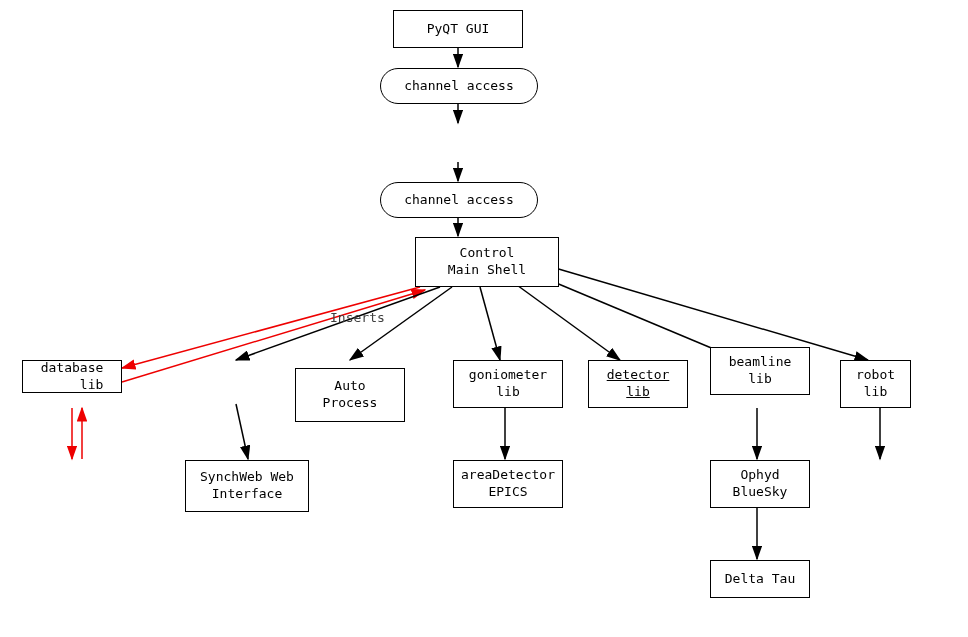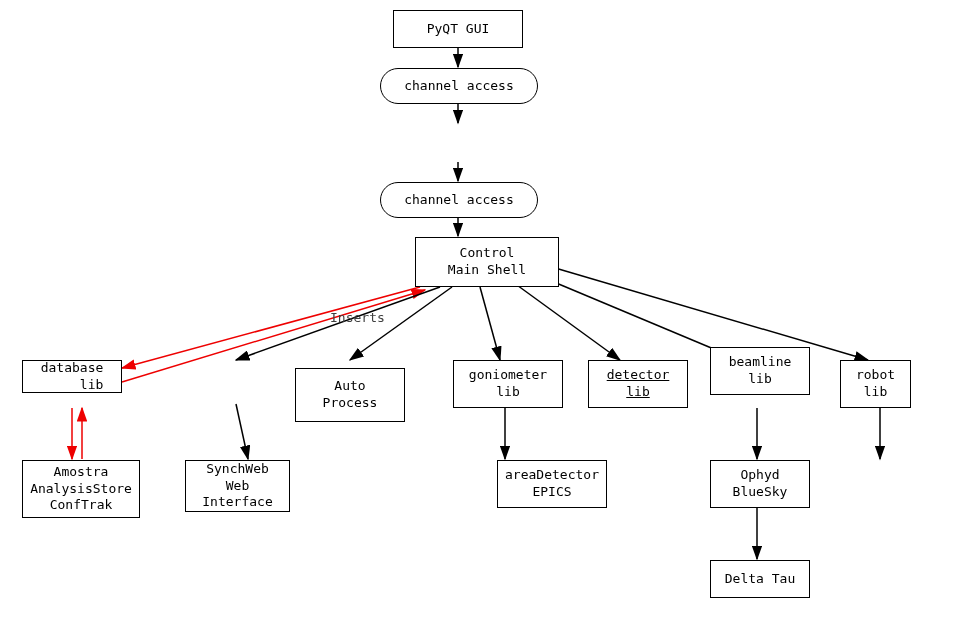--- a/index.html
+++ b/index.html
@@ -98,23 +98,22 @@
 
   </svg>
 
   <div style="position:absolute; left:330px; top:310px; font-family:monospace; font-size:13px; color:#404040;">Inserts</div>
 
 <div class="node" style="left: 393px; top: 10px; width: 130px; height: 38px;">PyQT GUI</div>
     <div class="node rounded" style="left: 380px; top: 68px; width: 158px; height: 36px;">channel access</div>
     <div class="node rounded" style="left: 380px; top: 182px; width: 158px; height: 36px;">channel access</div>
     <div class="node" style="left: 415px; top: 237px; width: 144px; height: 50px;">Control<br>Main Shell</div>
     <div class="node" style="left: 22px; top: 360px; width: 100px; height: 33px; text-align: right;">database<br>lib</div>
-    <div class="node" style="left: 22px; top: 460px; width: 118px; height: 58px;">Amostra<br>AnalysisStore<br>ConfTrak</div>
     <div class="node" style="left: 295px; top: 360px; width: 110px; height: 54px; margin-top: 8px;">Auto Process</div>
-    <div class="node" style="left: 185px; top: 460px; width: 105px; height: 52px;">SynchWeb Web<br>Interface</div>
+    <div class="node" style="left: 185px; top: 460px; width: 124px; height: 52px;">SynchWeb Web<br>Interface</div>
     <div class="node" style="left: 453px; top: 360px; width: 110px; height: 48px;">goniometer<br>lib</div>
-    <div class="node" style="left: 453px; top: 460px; width: 110px; height: 48px; margin-left: 44px;">areaDetector<br>EPICS</div>
+    <div class="node" style="left: 453px; top: 460px; width: 110px; height: 48px;">areaDetector<br>EPICS</div>
     <div class="node" style="left: 588px; top: 360px; width: 100px; height: 48px; text-decoration: underline;">detector<br>lib</div>
     <div class="node" style="left: 710px; top: 347px; width: 100px; height: 48px;">beamline<br>lib</div>
     <div class="node" style="left: 710px; top: 460px; width: 100px; height: 48px;">Ophyd<br>BlueSky</div>
     <div class="node" style="left: 710px; top: 560px; width: 100px; height: 38px;">Delta Tau</div>
     <div class="node" style="left: 840px; top: 360px; width: 71px; height: 48px;">robot<br>lib</div>
   </div>
 
 </body></html>

